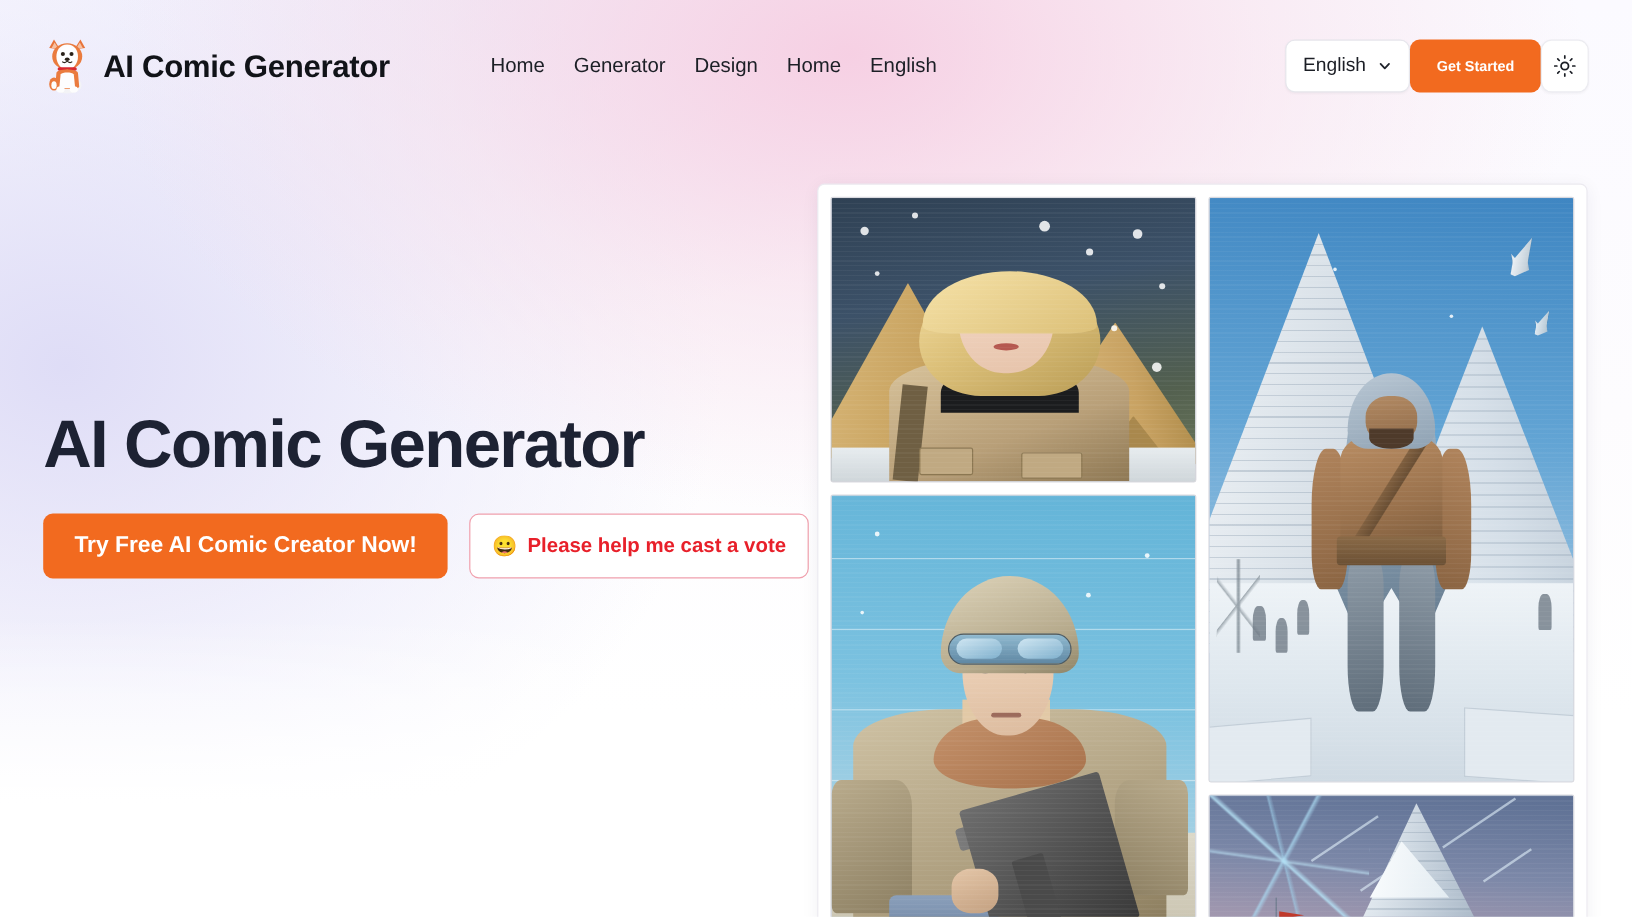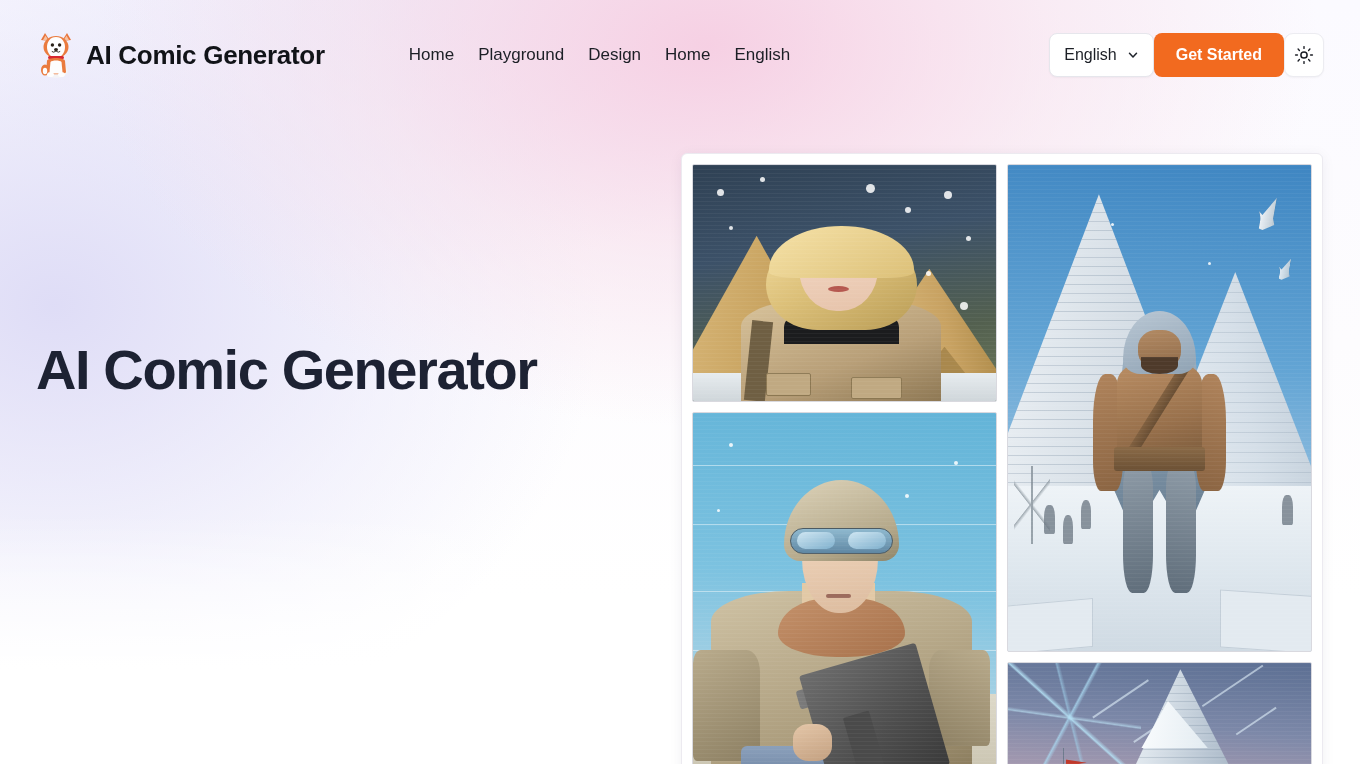--- a/index.html
+++ b/index.html
@@ -61,21 +61,21 @@
     height: 44px; padding: 0 14px;
     background: #fff; border: 1px solid #e6e6ec; border-radius: 8px;
     font-size: 16px; color: #1c1f26; cursor: pointer;
     box-shadow: 0 1px 2px rgba(16,18,28,0.04);
   }
   .chev { display: block; width: 12px; height: 12px; }
   .get-started {
     height: 44px; padding: 0 22px;
     background: #f26a1f; color: #fff;
     border: none; border-radius: 8px;
-    font-size: 16px; font-weight: bold;
+    font-size: 12px; font-weight: bold;
     font-family: "Liberation Sans", sans-serif;
     cursor: pointer; white-space: nowrap;
   }
   .theme-toggle {
     width: 40px; height: 44px;
     background: #fff; border: 1px solid #ececf1; border-radius: 9px;
     display: flex; align-items: center; justify-content: center;
     cursor: pointer;
     box-shadow: 0 1px 2px rgba(16,18,28,0.04);
   }
@@ -356,21 +356,21 @@
       <ellipse cx="9" cy="39" rx="4" ry="5.5" fill="#ea7b3e"></ellipse>
       <ellipse cx="9" cy="40" rx="2.2" ry="3.2" fill="#fdfdfd"></ellipse>
       <ellipse cx="14.5" cy="43.5" rx="3.4" ry="2.6" fill="#fdfdfd"></ellipse>
       <ellipse cx="25.5" cy="43.5" rx="3.4" ry="2.6" fill="#fdfdfd"></ellipse>
     </svg>
     <span class="brand-name">AI Comic Generator</span>
   </div>
 
   <nav class="nav">
     <a class="nav-link" href="#">Home</a>
-    <a class="nav-link" href="#">Playground</a>
+    <a class="nav-link" href="#">Generator</a>
     <a class="nav-link" href="#">Design</a>
     <a class="nav-link" href="#">Home</a>
     <a class="nav-link" href="#">English</a>
   </nav>
 
   <div class="header-right">
     <div class="lang-select">
       <span>English</span>
       <svg class="chev" viewBox="0 0 12 12">
         <path d="M2.5 4.2 L6 8 L9.5 4.2" stroke="#20242c" stroke-width="1.5" fill="none" stroke-linecap="round" stroke-linejoin="round"></path>
@@ -392,20 +392,27 @@
           <line x1="15.9" y1="4.1" x2="14.6" y2="5.4"></line>
           <line x1="5.4" y1="14.6" x2="4.1" y2="15.9"></line>
         </g>
       </svg>
     </div>
   </div>
 </header>
 
 <section class="hero">
   <h1 class="hero-title">AI Comic Generator</h1>
+  <div class="hero-actions">
+    <button class="btn-primary">Try Free AI Comic Creator Now!</button>
+    <button class="btn-vote">
+      <span class="vote-emoji">😀</span>
+      <span>Please help me cast a vote</span>
+    </button>
+  </div>
 </section>
 
 <section class="gallery">
 
   <div class="gal-col left">
 
     <div class="panel p-a">
       <div class="art">
         <div class="a-sky"></div>
         <div class="a-pyr1"></div>

